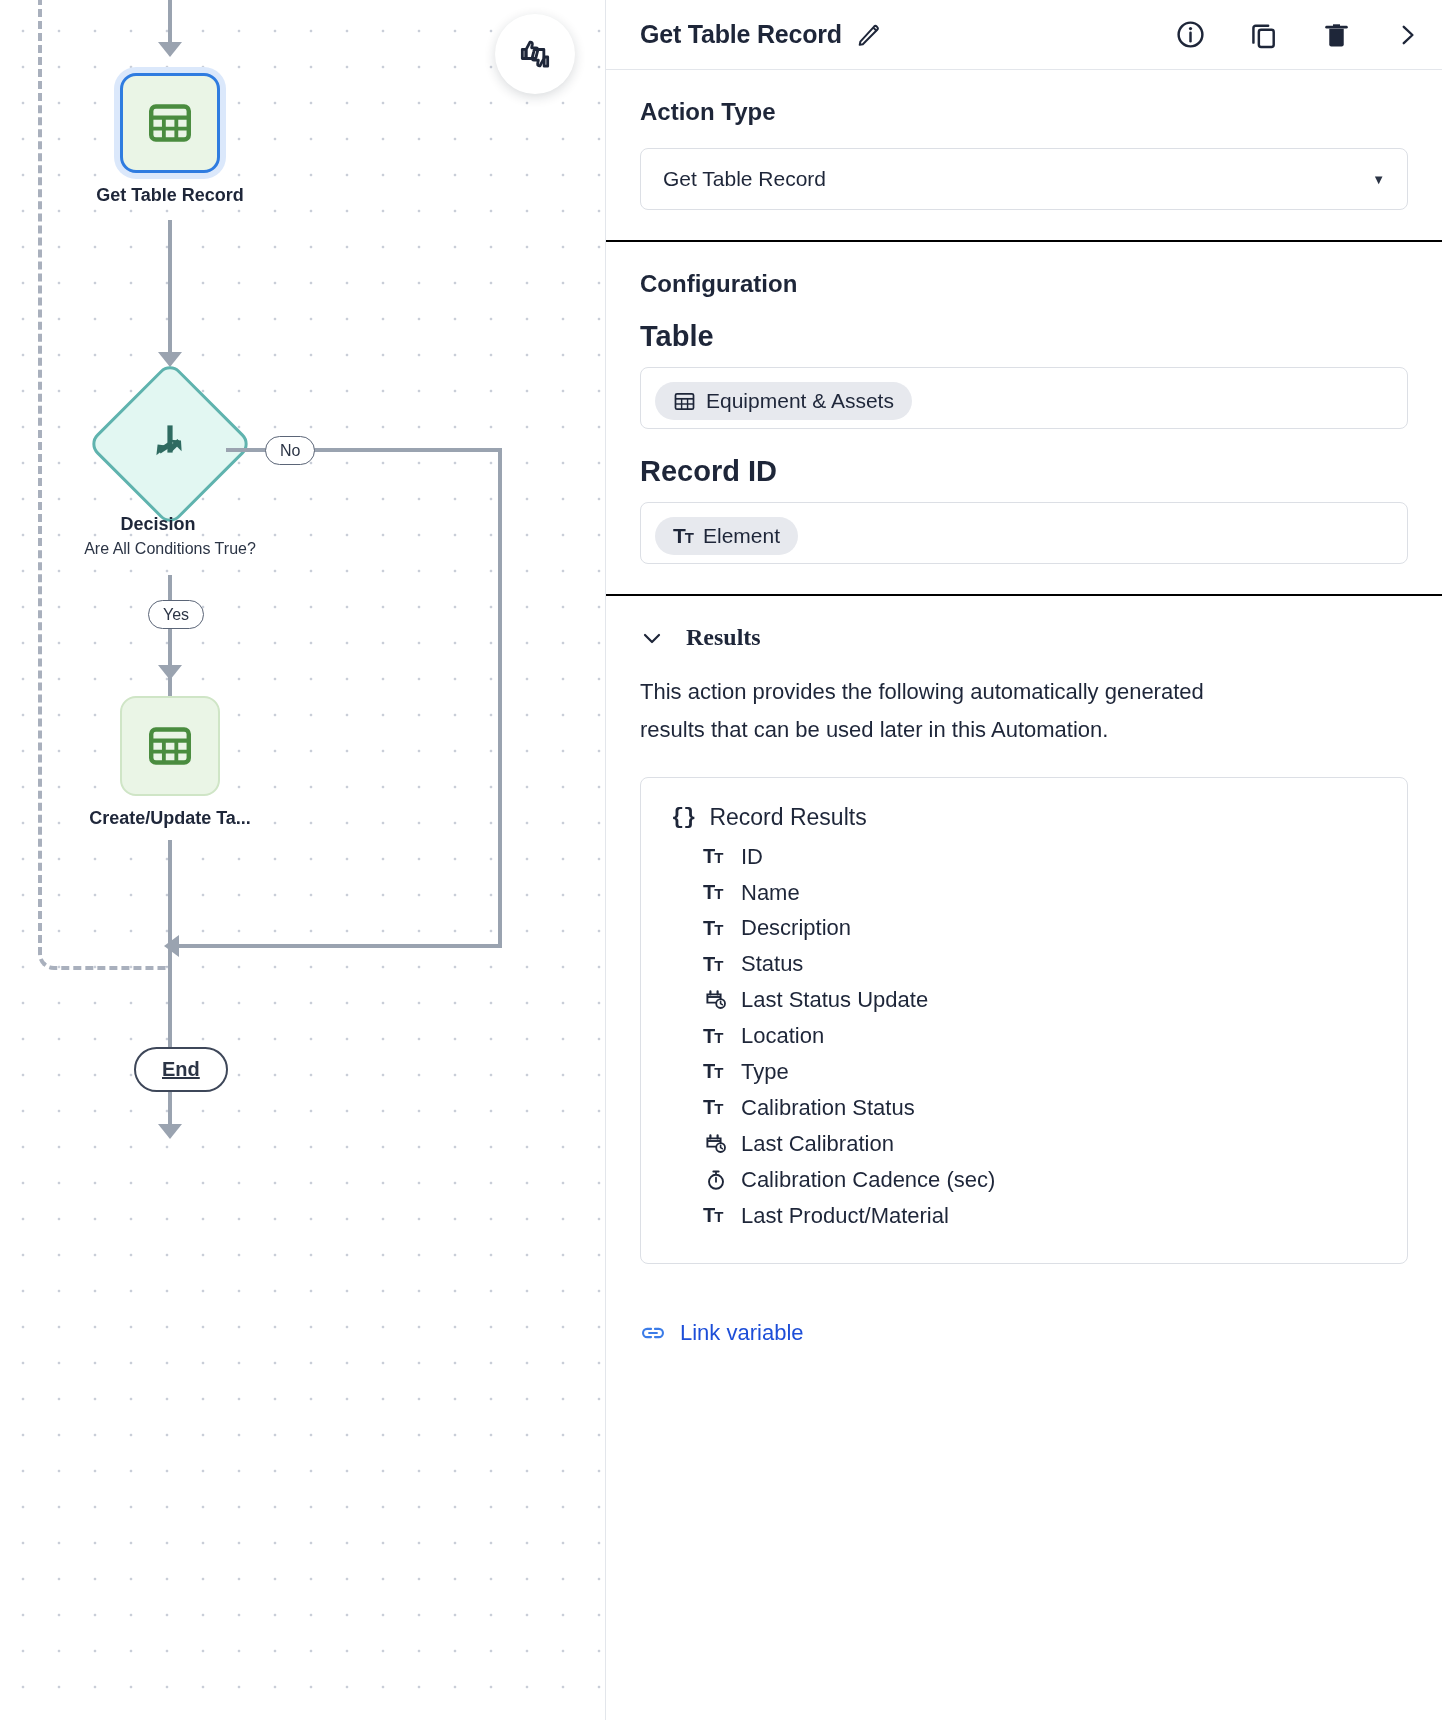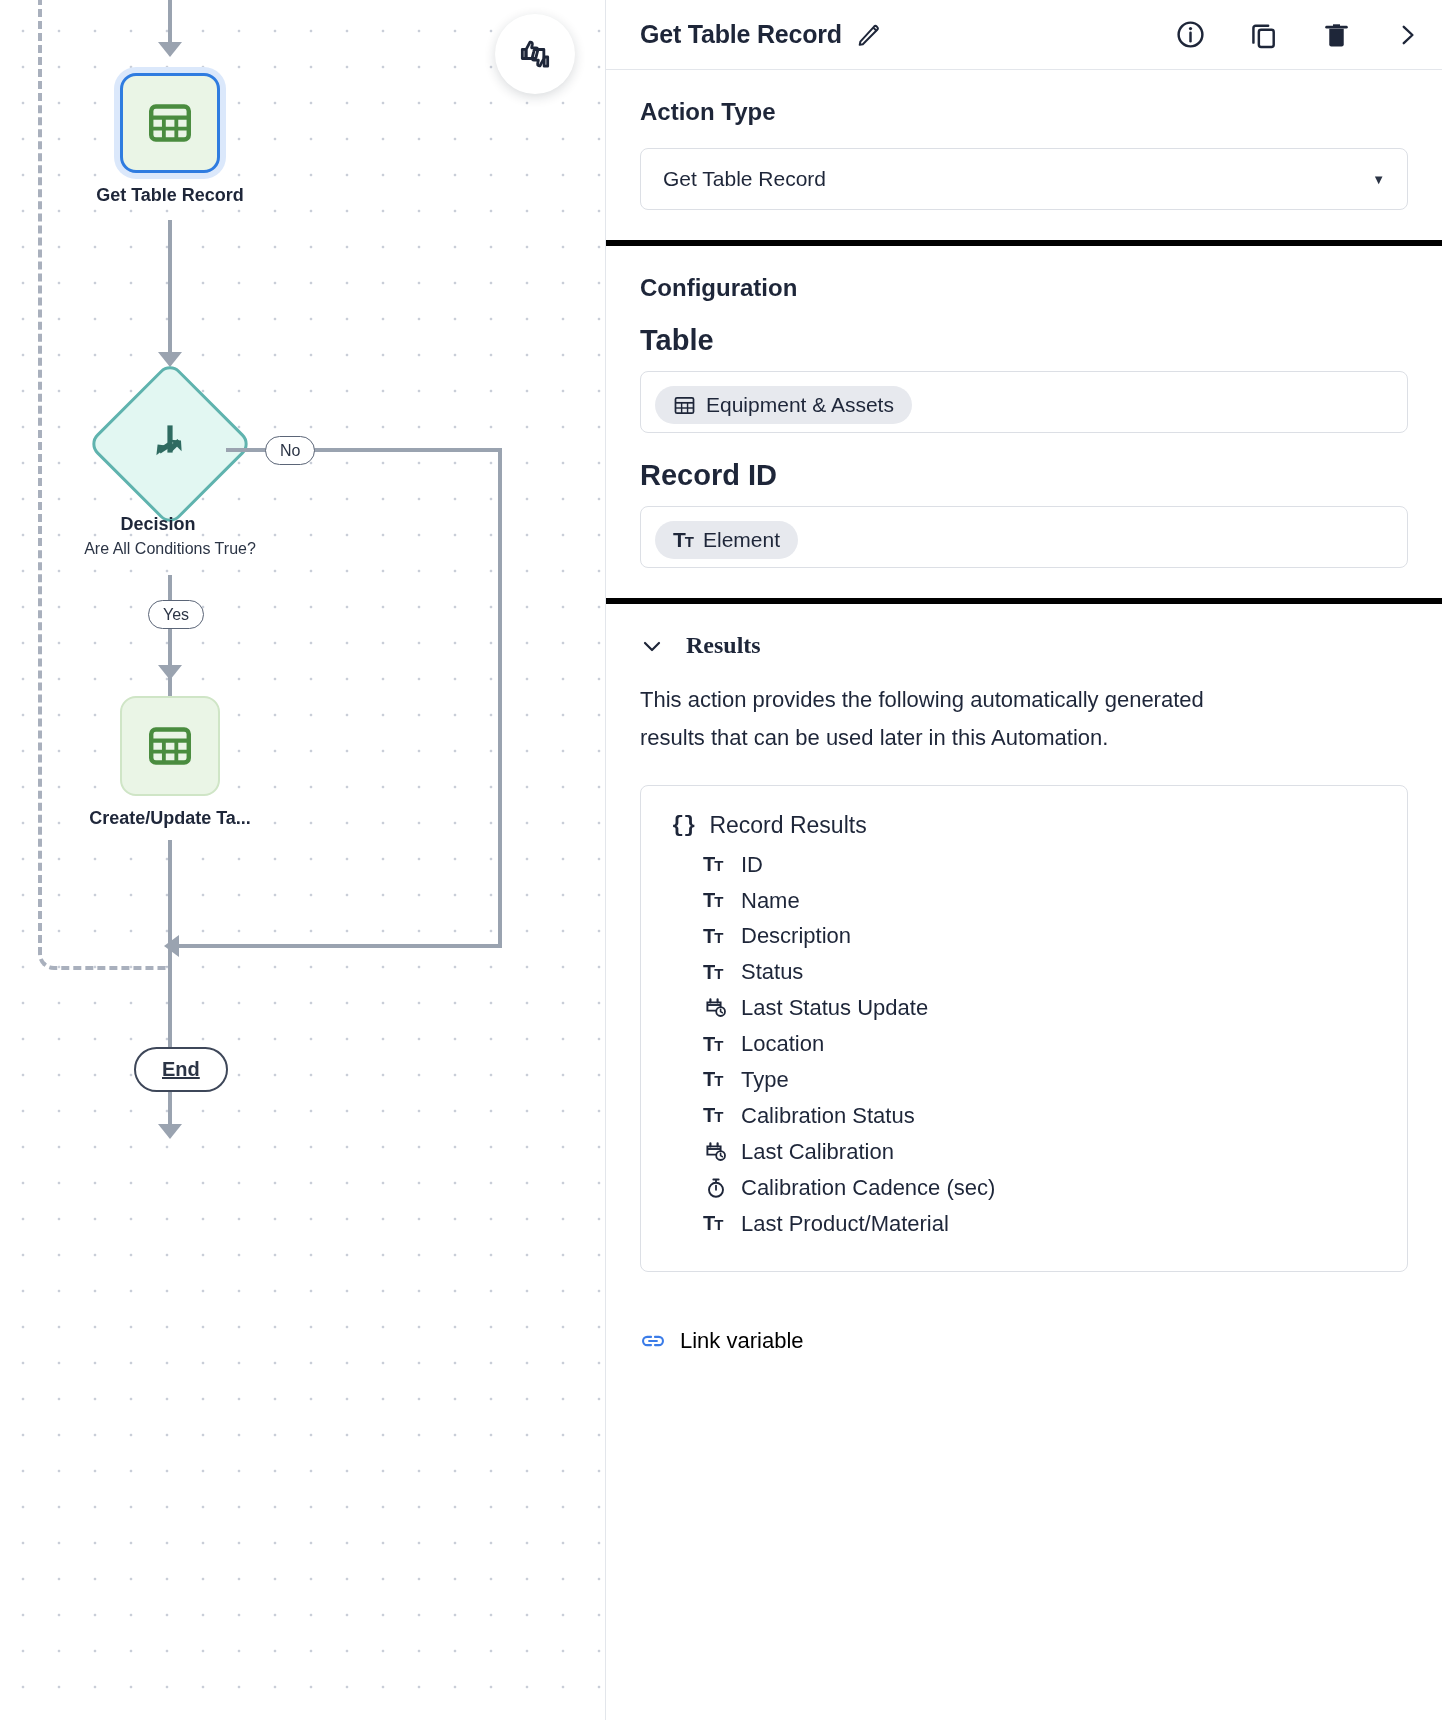--- a/index.html
+++ b/index.html
@@ -211,21 +211,21 @@
     display: flex;
     align-items: center;
     gap: 42px;
   }
   .header-actions .hicon { display: flex; cursor: pointer; }
 
   .panel-body { overflow: hidden; }
 
   .section {
     padding: 28px 34px 30px 34px;
-    border-bottom: 6px solid #000000;
+    border-bottom: 2px solid #000000;
   }
   .section.no-border { border-bottom: none; }
 
   .section-title {
     font-size: 24px;
     font-weight: 700;
     color: #1e2639;
     margin-bottom: 22px;
   }
 
@@ -334,21 +334,21 @@
     min-width: 26px;
     display: inline-block;
   }
   .res-item .tt small { font-size: 15px; }
   .res-icon { display: inline-flex; width: 26px; justify-content: center; }
 
   .link-variable {
     display: inline-flex;
     align-items: center;
     gap: 14px;
-    color: #000000;
+    color: #1d4ed8;
     font-size: 22px;
     cursor: pointer;
     padding: 26px 34px 0 34px;
   }
 </style>
 </head>
 <body>
 
 <div class="app">
 

